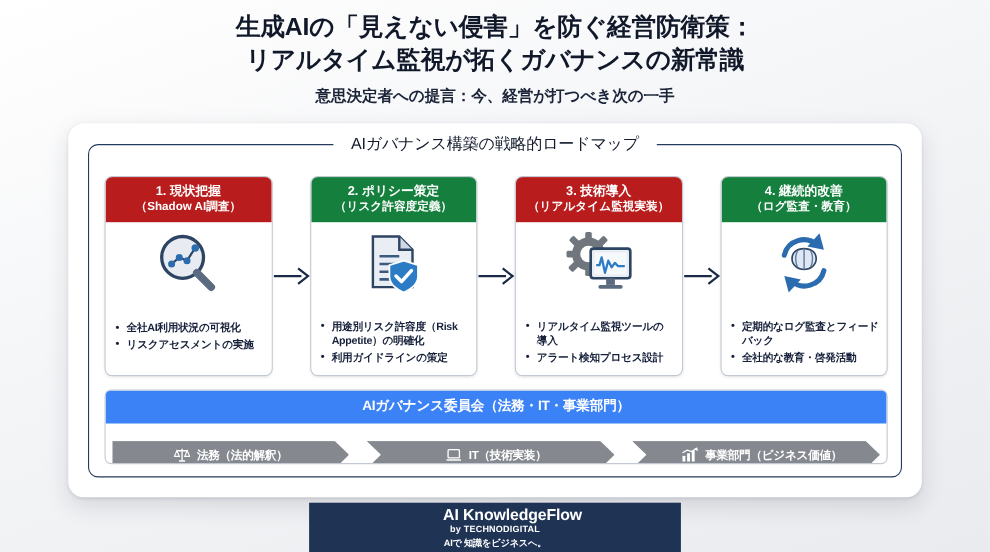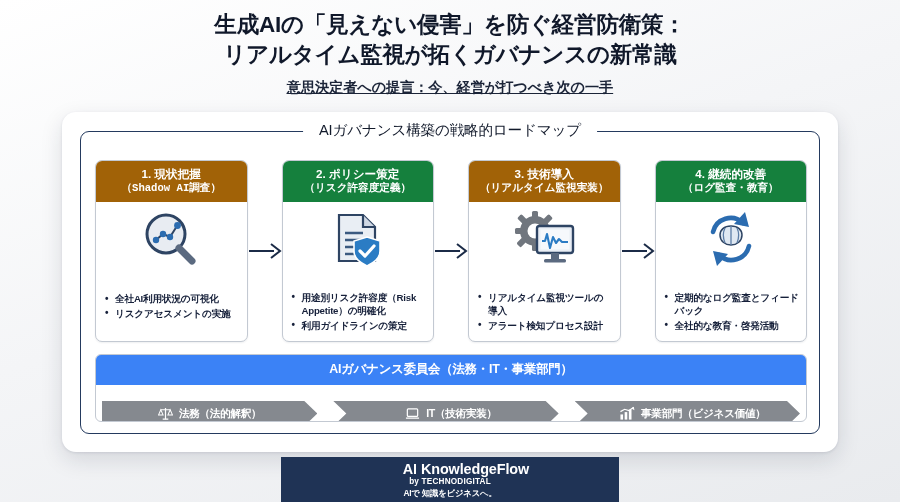--- a/index.html
+++ b/index.html
@@ -28,21 +28,20 @@
     line-height: 1.33;
     letter-spacing: -0.2px;
     color: #10182a;
   }
   .subtitle {
     margin-top: 8px;
     font-size: 14.2px;
     font-weight: bold;
     color: #1b2438;
     letter-spacing: -0.1px;
-    text-decoration: underline;
   }
 
   
   .panel {
     position: absolute;
     left: 62px;
     top: 112px;
     width: 776px;
     height: 340px;
     background: #ffffff;
@@ -93,24 +92,24 @@
     display: flex;
     flex-direction: column;
     box-shadow: 0 1px 2px rgba(20,30,55,0.07);
   }
   .card-head {
     padding: 6px 4px 7px;
     text-align: center;
     color: #ffffff;
     line-height: 1.28;
   }
-  .card-head.navy { background: #a16207; }
+  .card-head.navy { background: #b91c1c; }
   .card-head.gray { background: #15803d; }
   .card-head .t1 { font-size: 11.6px; font-weight: bold; display: block; }
-  .card-head .t2 { font-size: 10.6px; font-weight: bold; display: block; font-family: Liberation Mono, monospace; }
+  .card-head .t2 { font-size: 10.6px; font-weight: bold; display: block; }
 
   .card-icon {
     height: 74px;
     display: flex;
     align-items: center;
     justify-content: center;
   }
   .card-bullets {
     padding: 0 7px 8px 8px;
     flex: 1;

